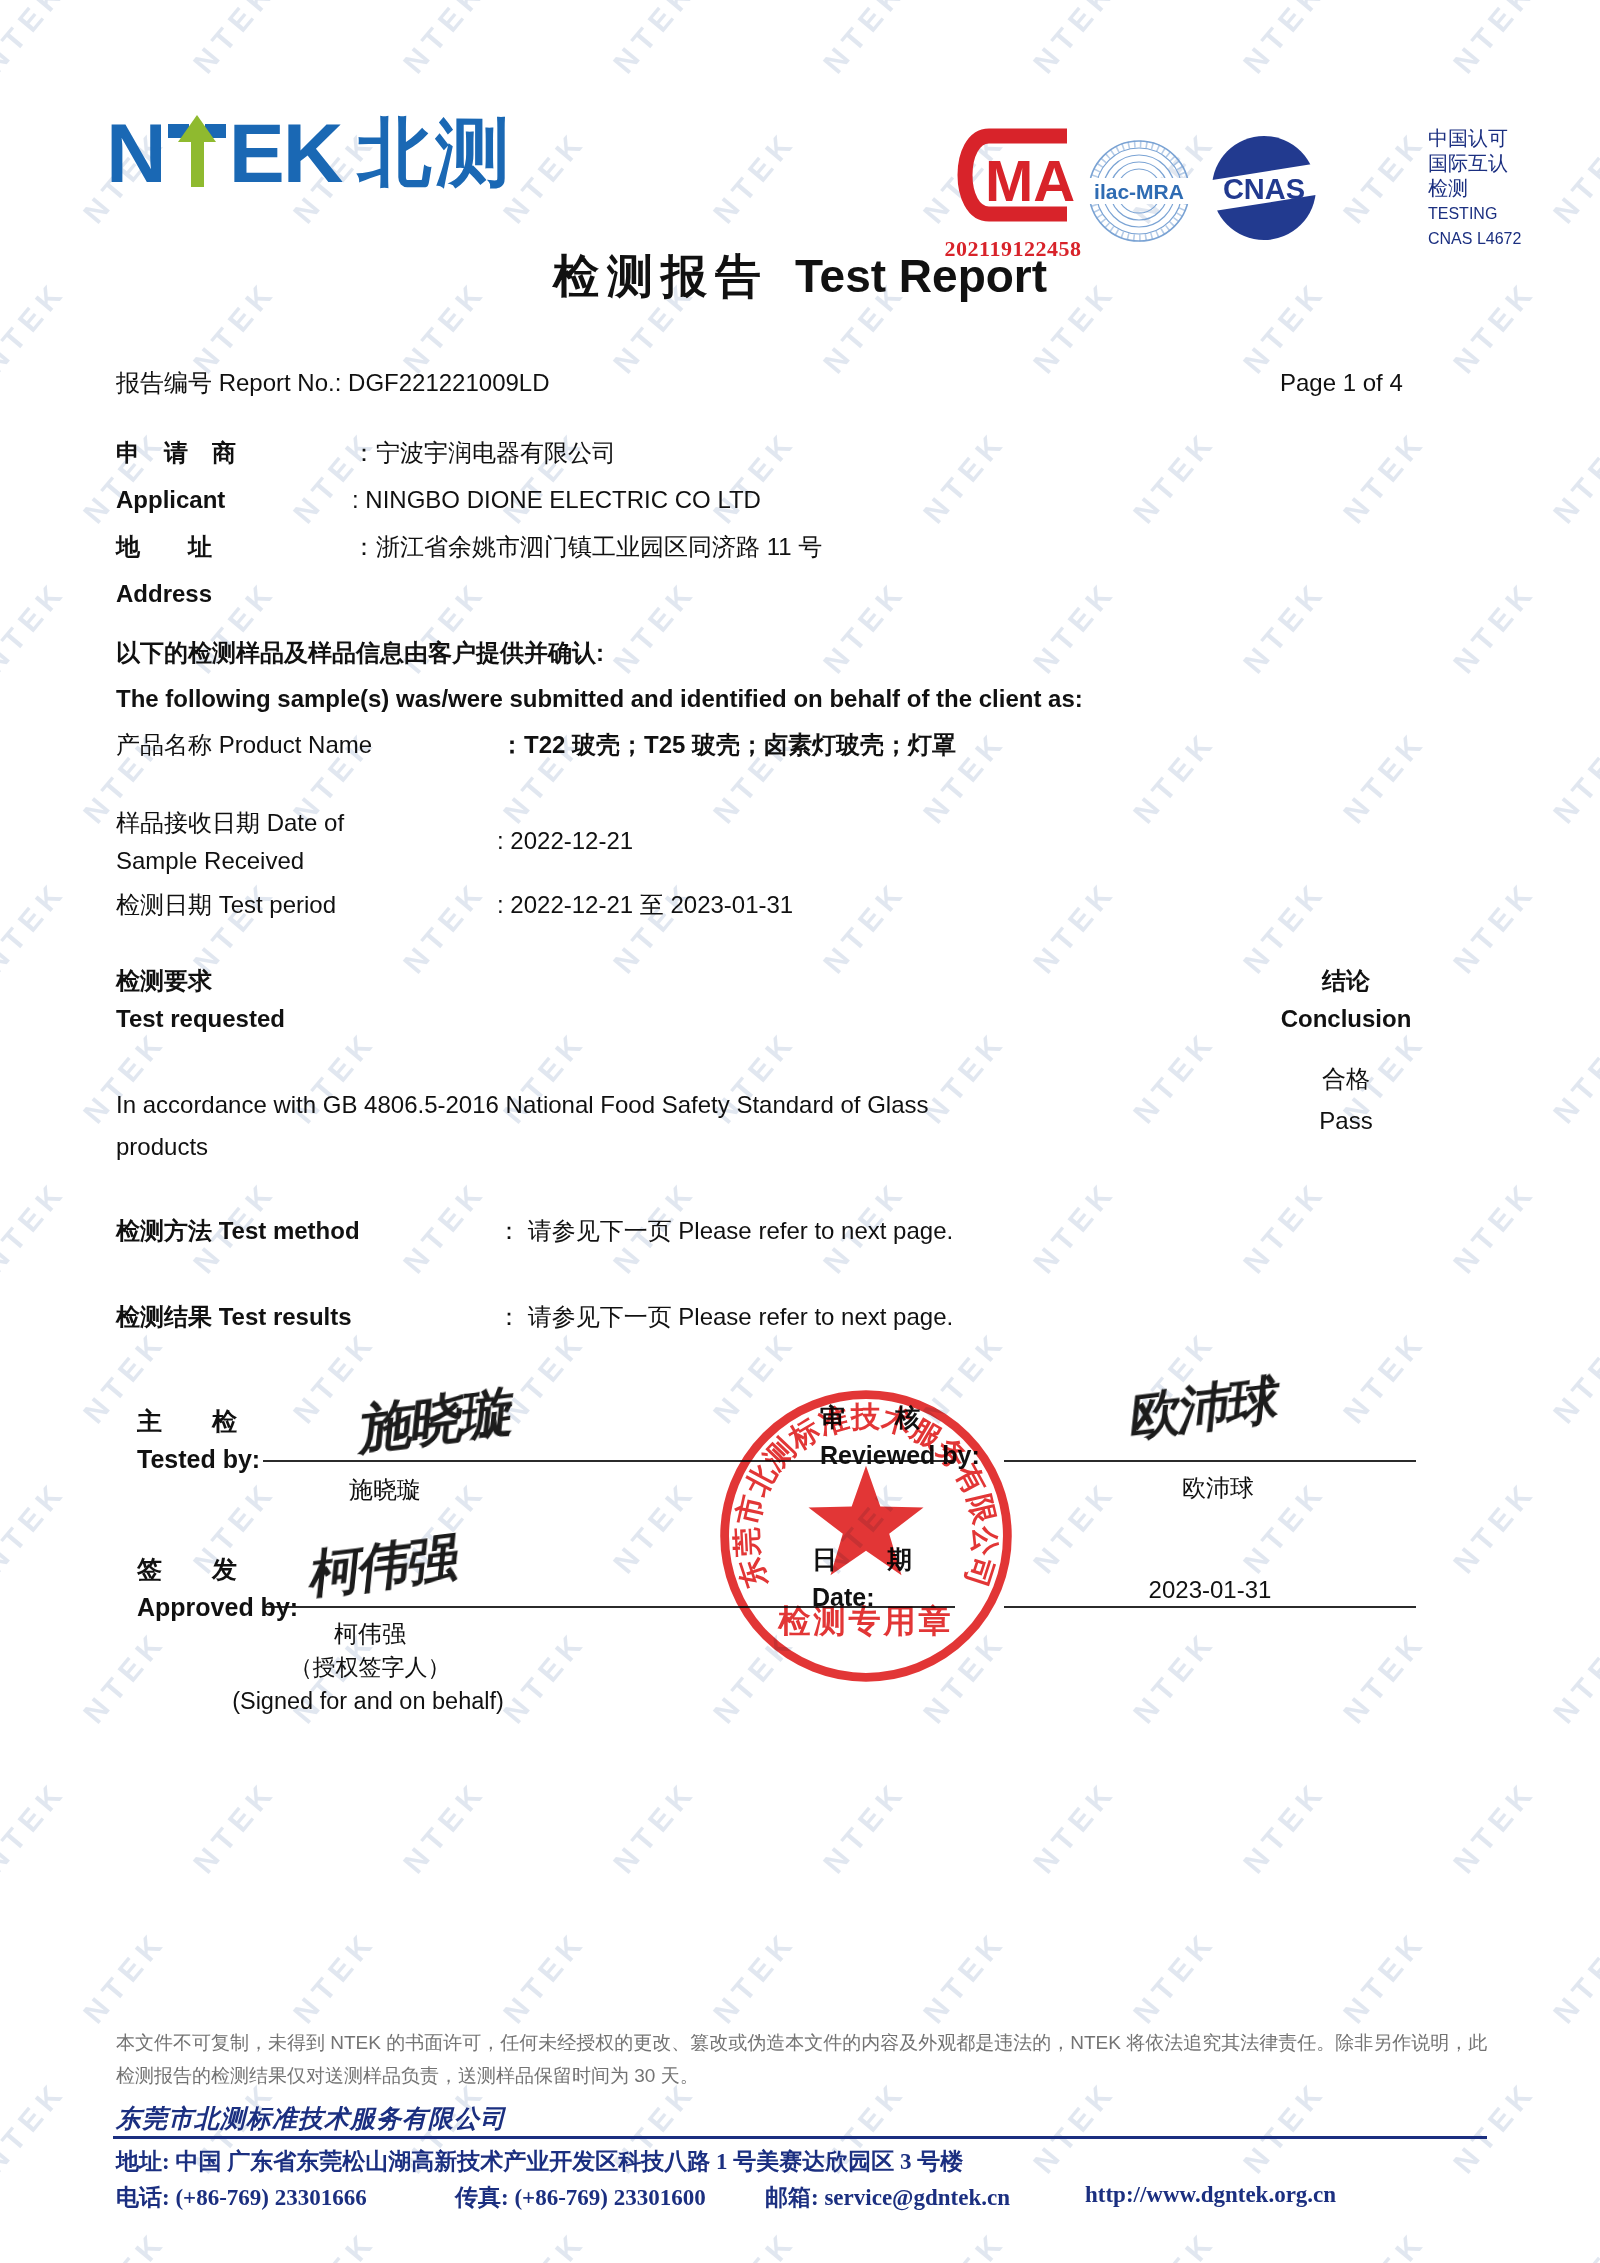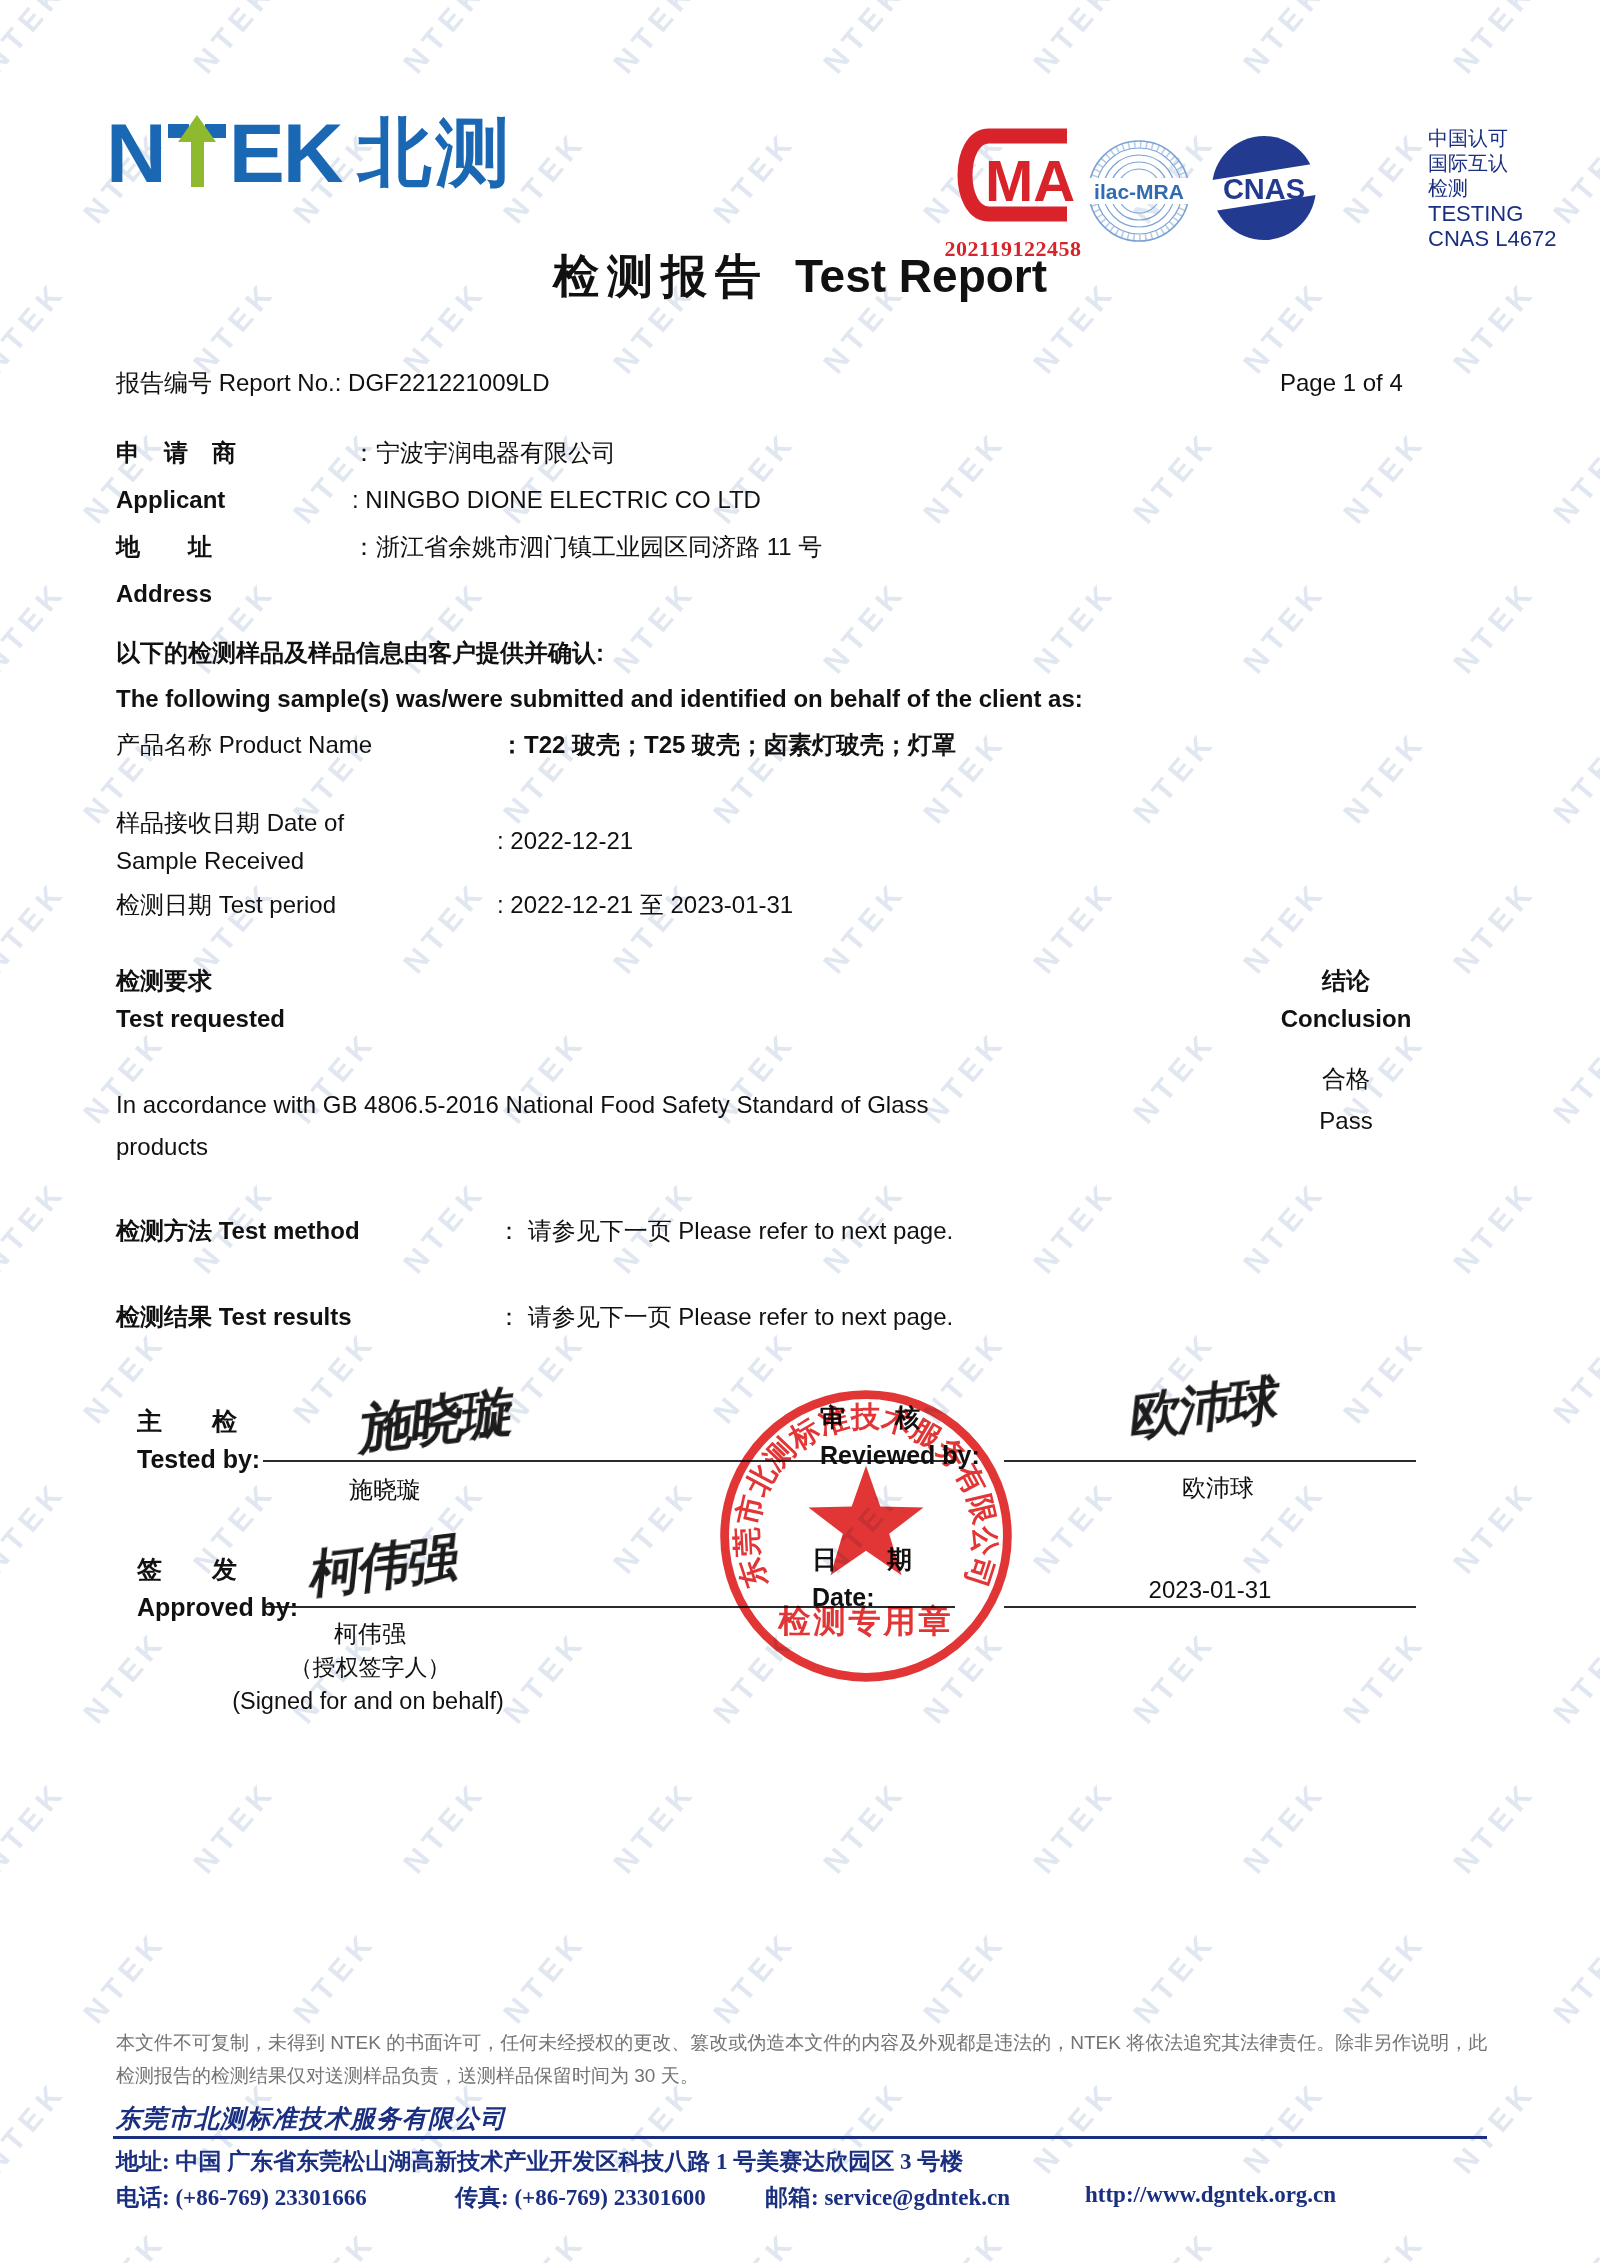--- a/index.html
+++ b/index.html
@@ -21,21 +21,21 @@
   .brand .cjk{font-size:74px;font-weight:700;color:#1a68b4;line-height:.9;margin-left:16px;letter-spacing:4px;}
   
   .title{left:0;right:0;top:246px;text-align:center;font-weight:bold;font-size:46px;}
   .title .cn{letter-spacing:8px;}
   .title .en{margin-left:26px;letter-spacing:0;}
   
   .t24{font-size:24px;line-height:1.25;}
   .b{font-weight:bold;}
   .lbl{font-weight:bold;}
   .acc-line{font-size:20px;font-weight:normal;color:#1b2f80;line-height:25px;}
-  .acc-line.sm{font-size:22px;}
+  .acc-line.sm{font-size:16px;}
   .cma-num{font-family:"Liberation Serif",serif;font-weight:bold;font-size:22px;color:#d8232a;
            letter-spacing:.5px;text-align:center;width:150px;}
   
   .sigline{border-bottom:2px solid #2b2b2b;height:0;z-index:2;}
   .handsig{font-weight:700;color:#1c1c1c;transform:rotate(-7deg) skewX(-13deg);
            letter-spacing:-3px;z-index:3;filter:blur(.3px);}
   .pname{text-align:center;font-size:24px;z-index:2;}
   .siglbl{font-size:25px;font-weight:bold;z-index:3;line-height:1.2;}
   .stamp{z-index:6;mix-blend-mode:multiply;opacity:.92;}
   

